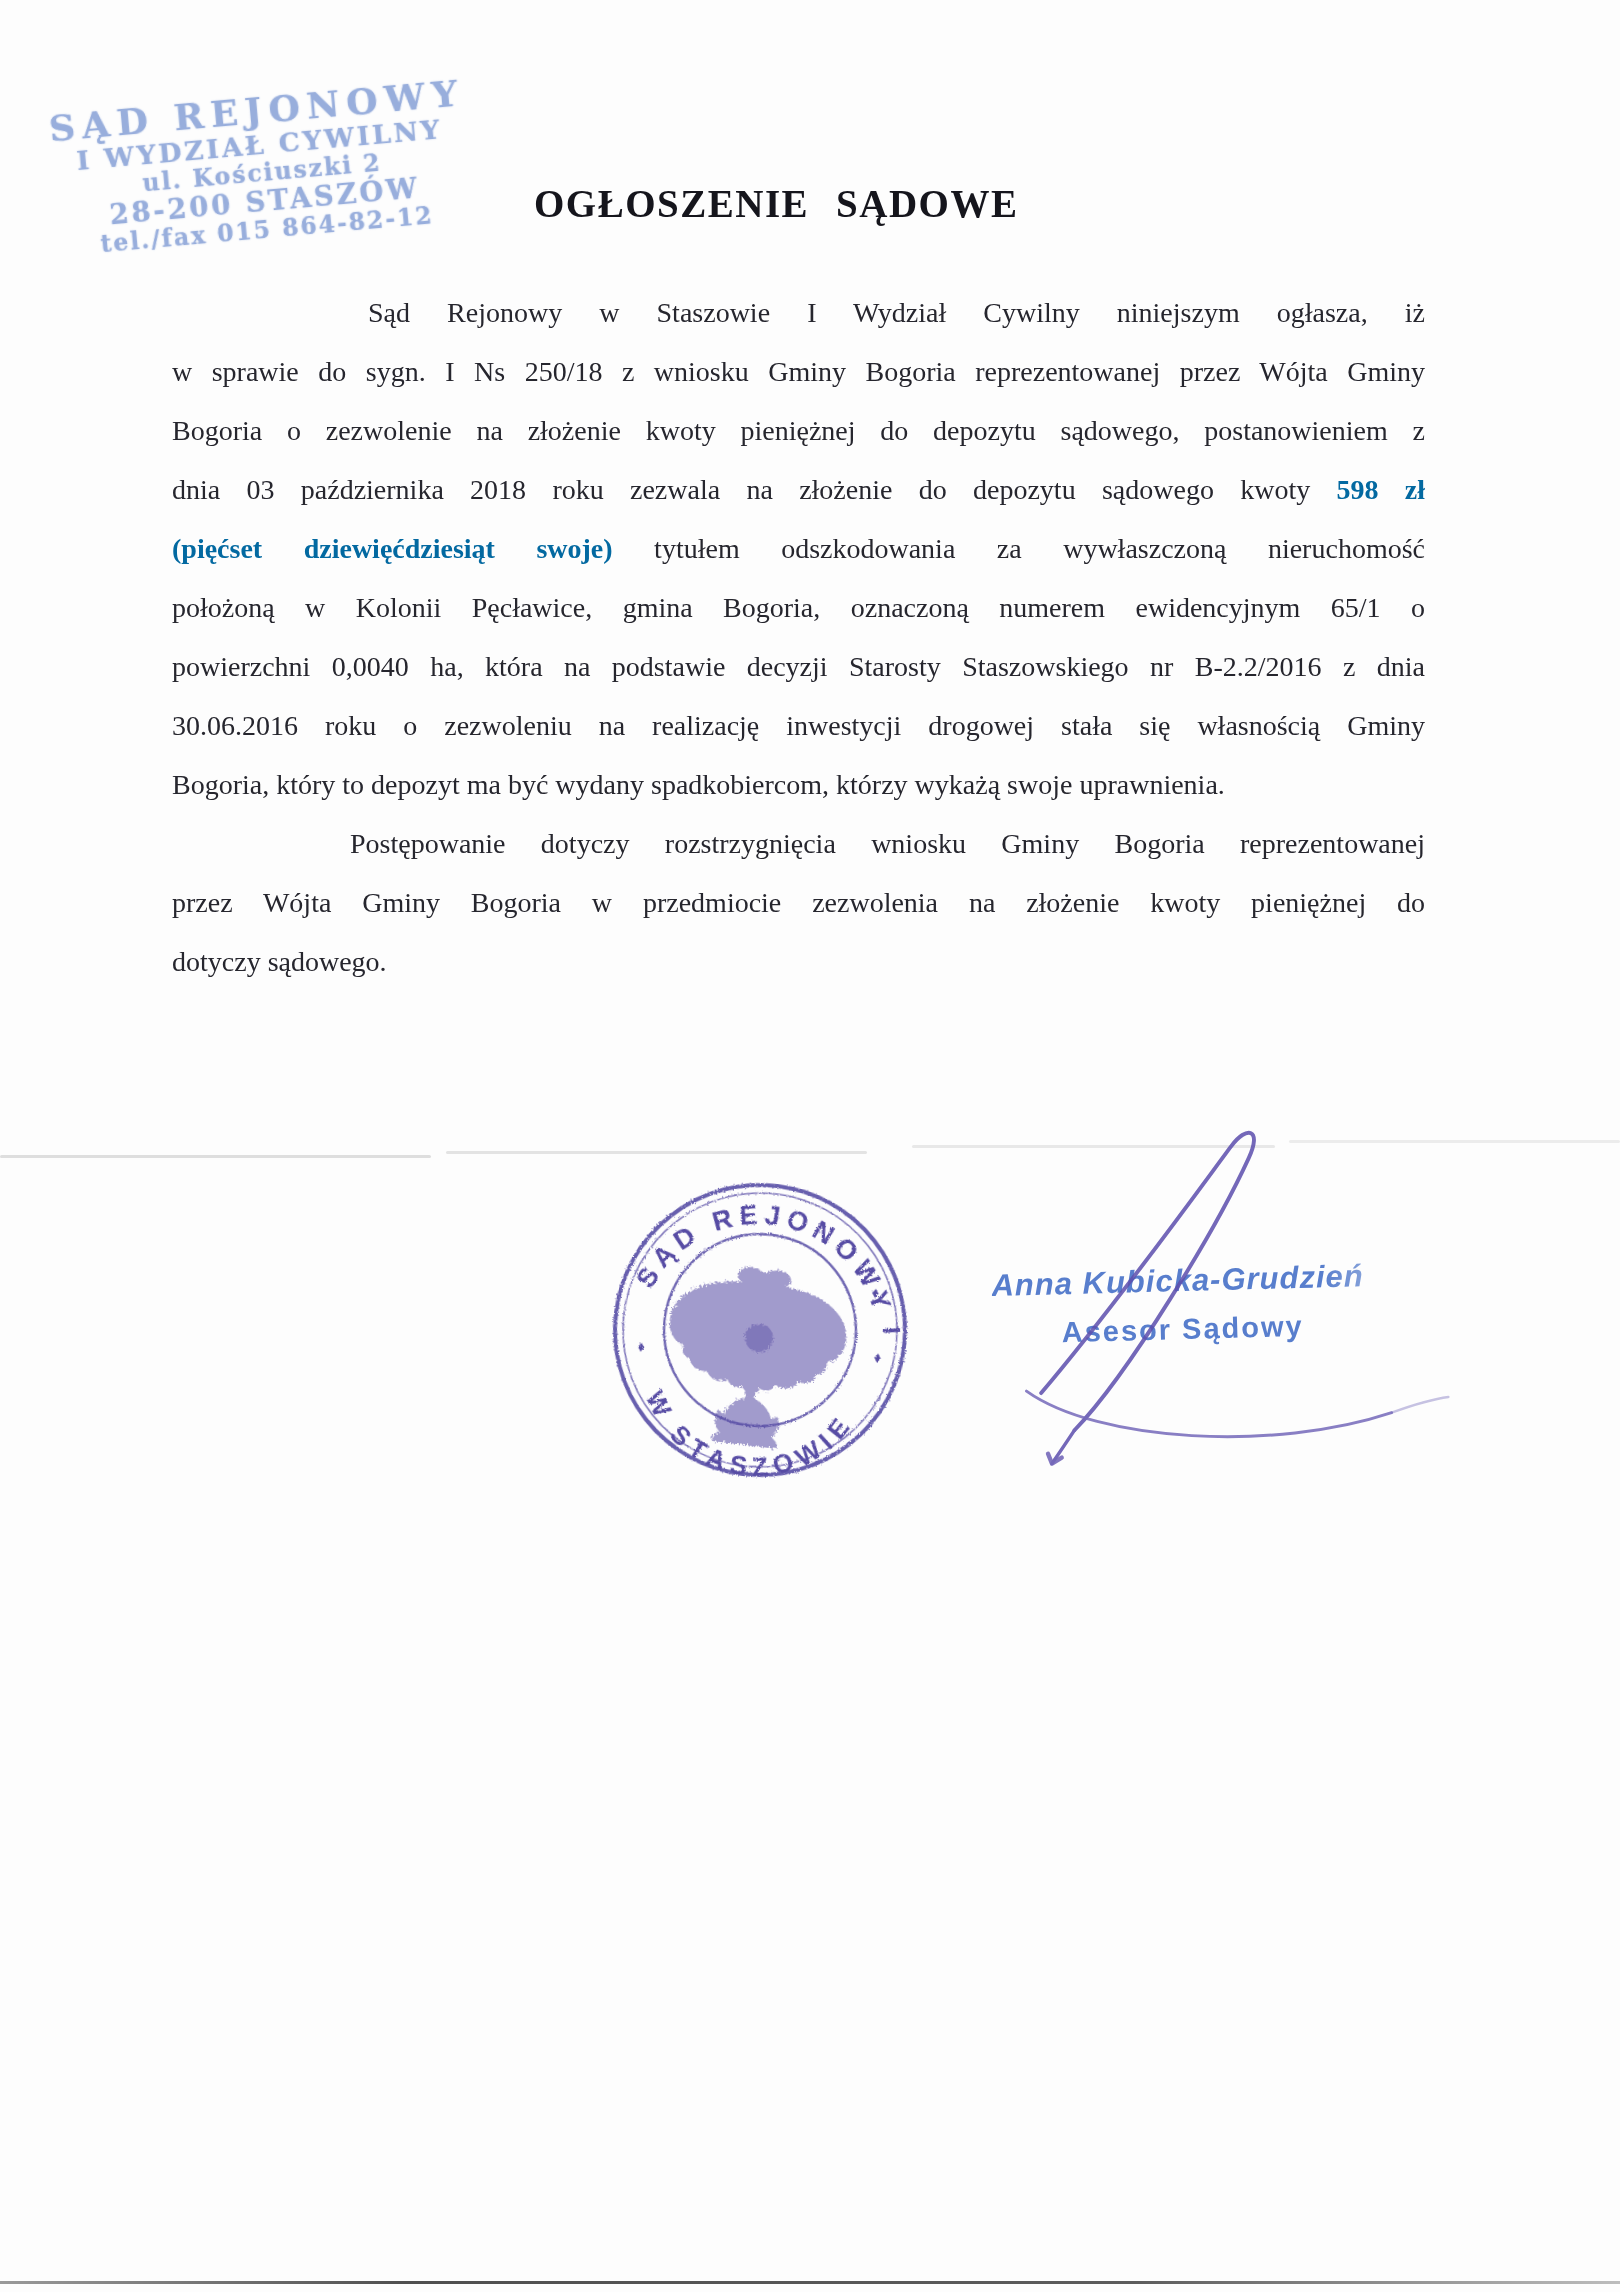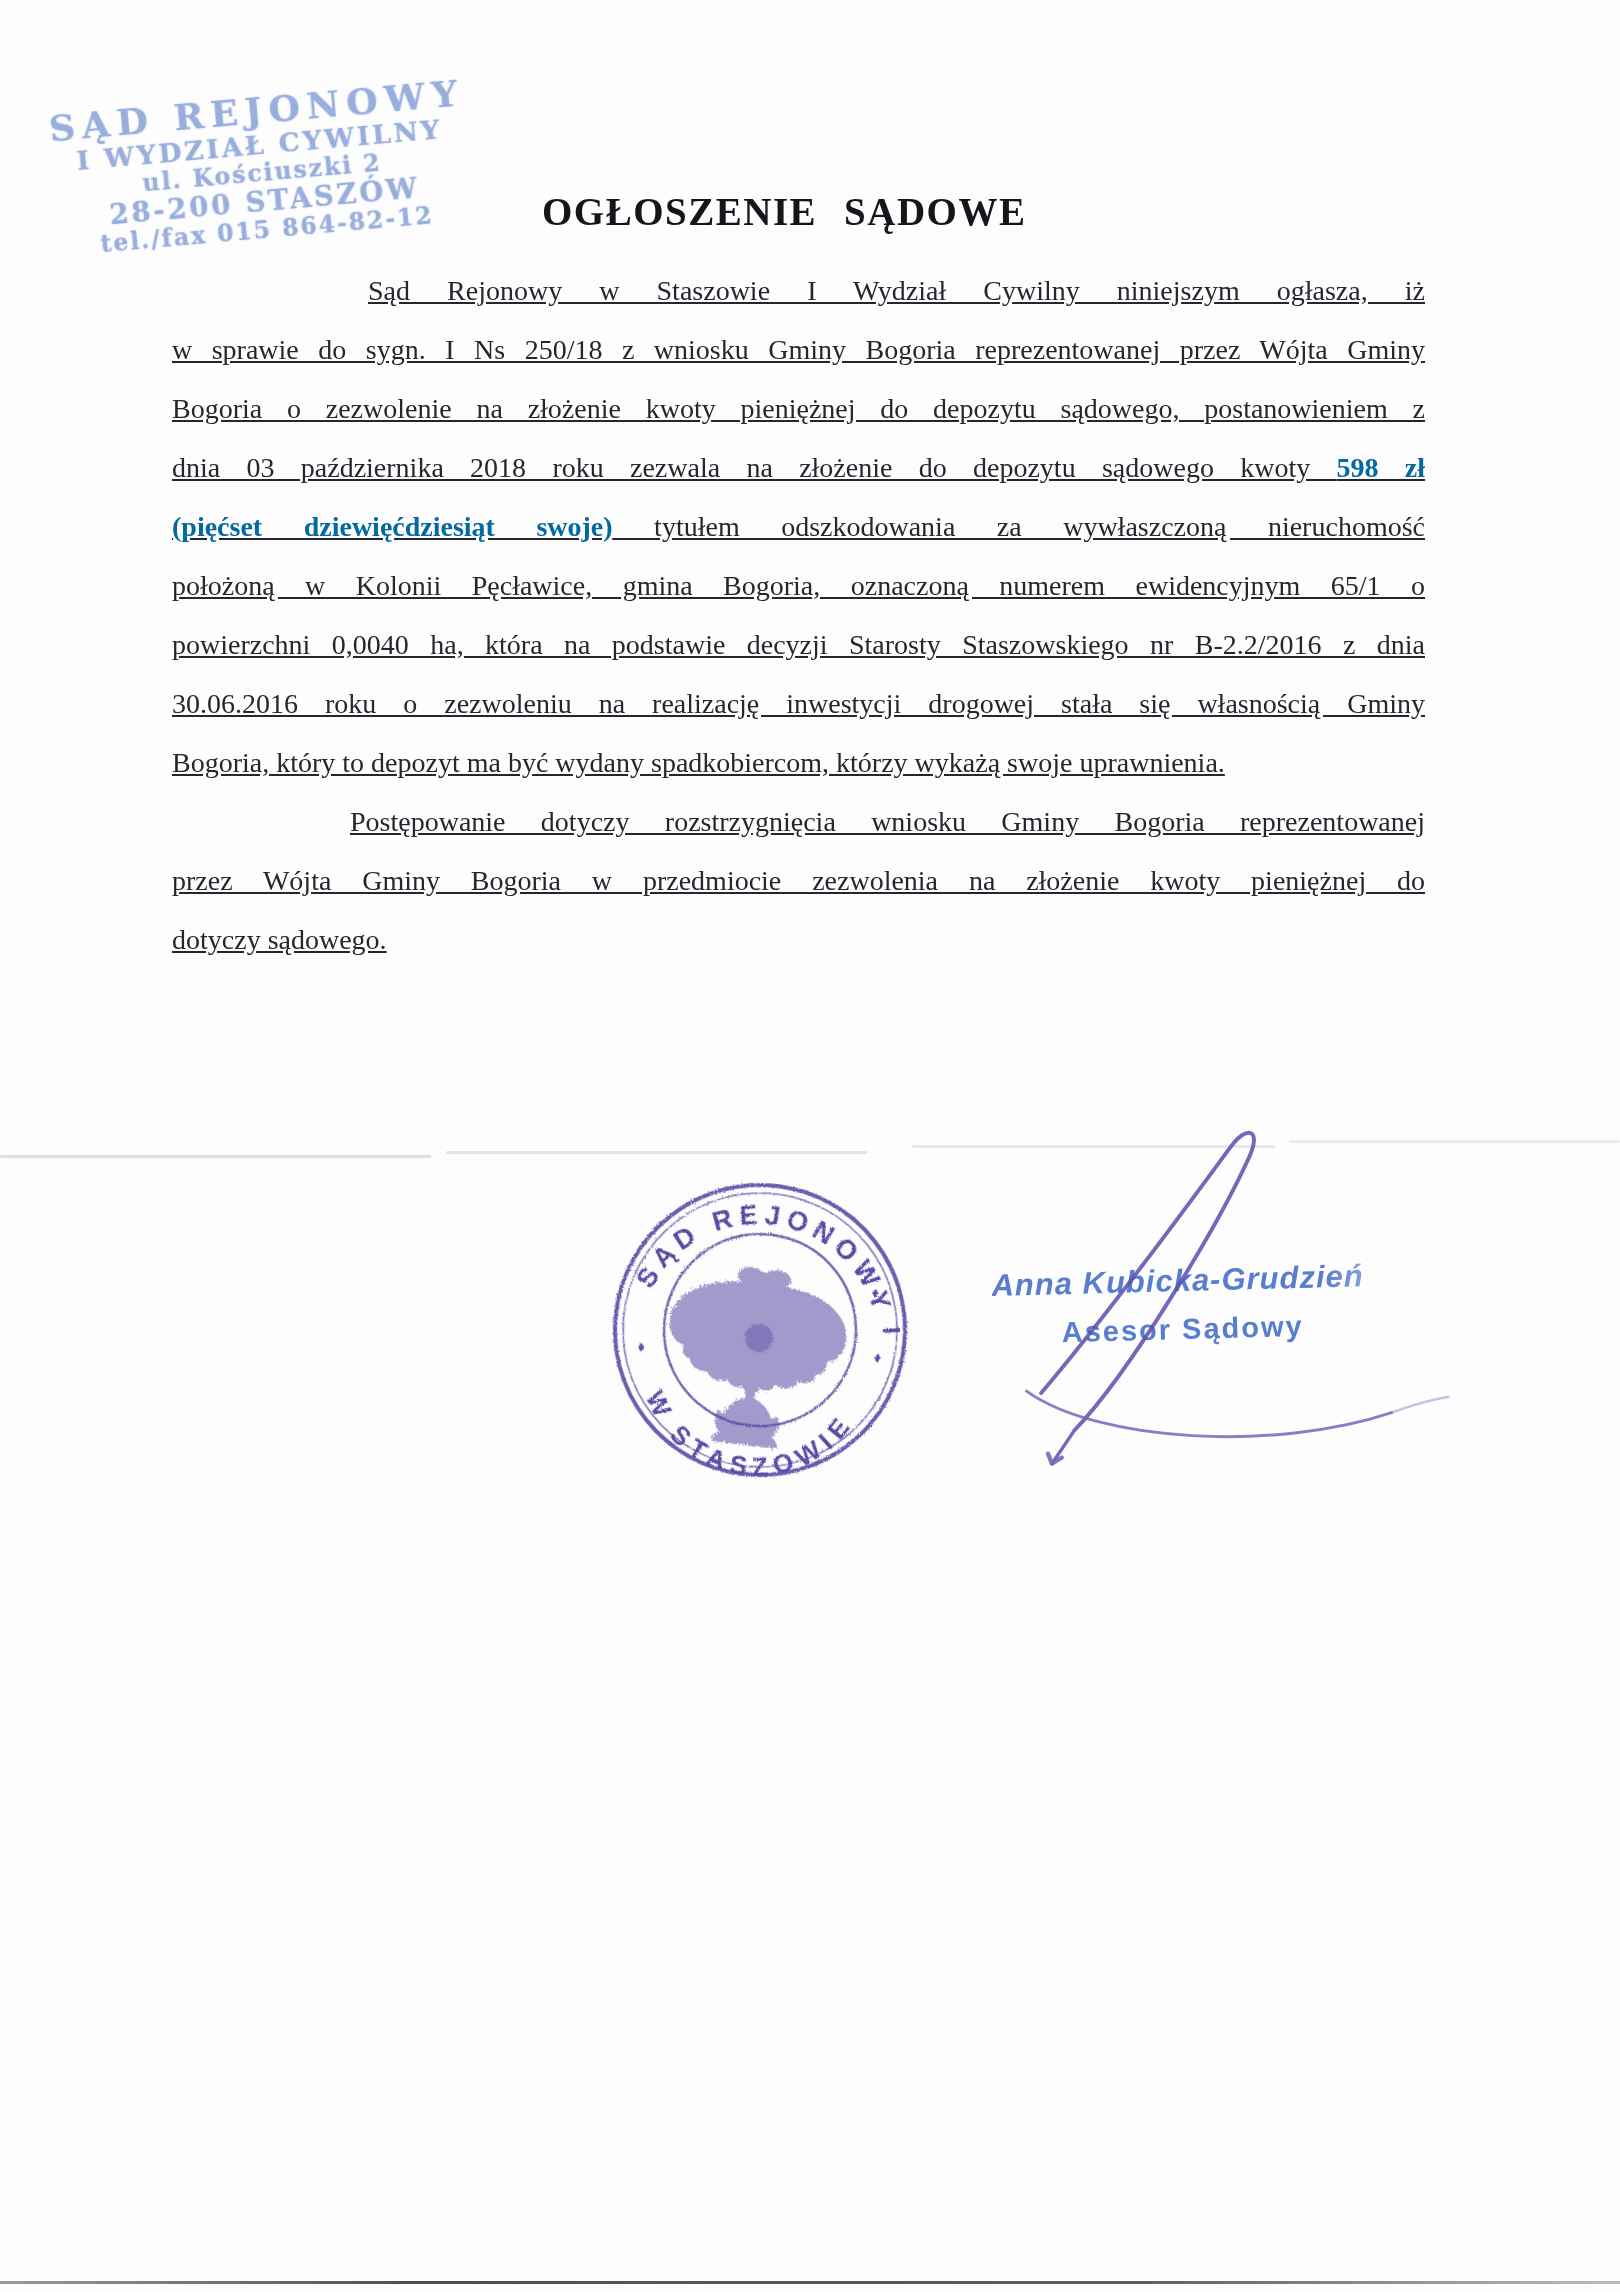--- a/index.html
+++ b/index.html
@@ -26,31 +26,31 @@
   }
   .corner-stamp .cs1{font-size:36px;letter-spacing:6.9px;}
   .corner-stamp .cs2{font-size:26.5px;letter-spacing:2.9px;}
   .corner-stamp .cs3{font-size:23.5px;letter-spacing:2px;}
   .corner-stamp .cs4{font-size:27.4px;letter-spacing:2.9px;}
   .corner-stamp .cs5{font-size:23.5px;letter-spacing:2px;}
   .corner-stamp div{white-space:nowrap;}
 
   
   .doc-title{
-    position:absolute;left:534px;top:181px;margin:8px;
+    position:absolute;left:534px;top:181px;margin:0;
     font-size:39px;font-weight:bold;
     letter-spacing:1.5px;word-spacing:15.7px;
     color:#15151c;
     white-space:nowrap;
   }
 
   
   .doc-body{
-    position:absolute;left:172px;top:261px;width:1253px;
-    font-size:28px;color:#26262e;text-decoration:underline;
+    position:absolute;left:172px;top:283px;width:1253px;
+    font-size:28px;color:#26262e;
   }
   .doc-body .line{
     height:59px;line-height:59px;
     white-space:normal;
     text-align:justify;
   }
   .doc-body .line.just{text-align-last:justify;}
   .doc-body .line .indent{display:inline-block;height:1px;}
   .doc-body b{font-weight:bold;color:#0369a1;}
 

